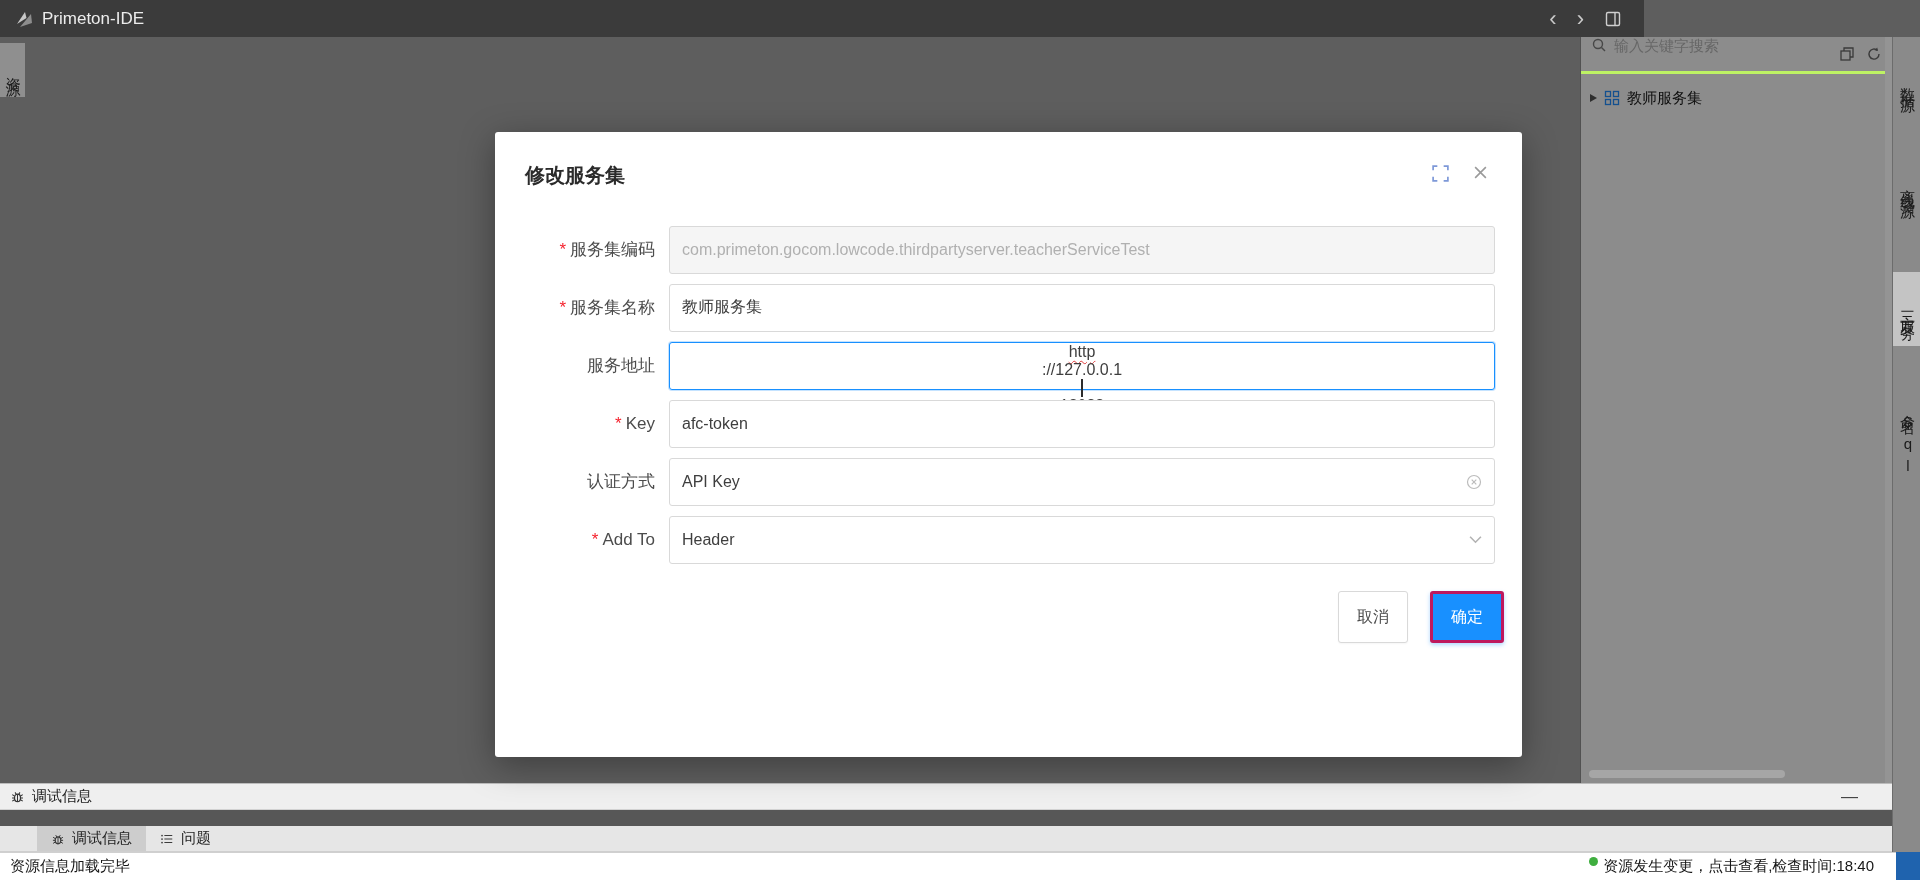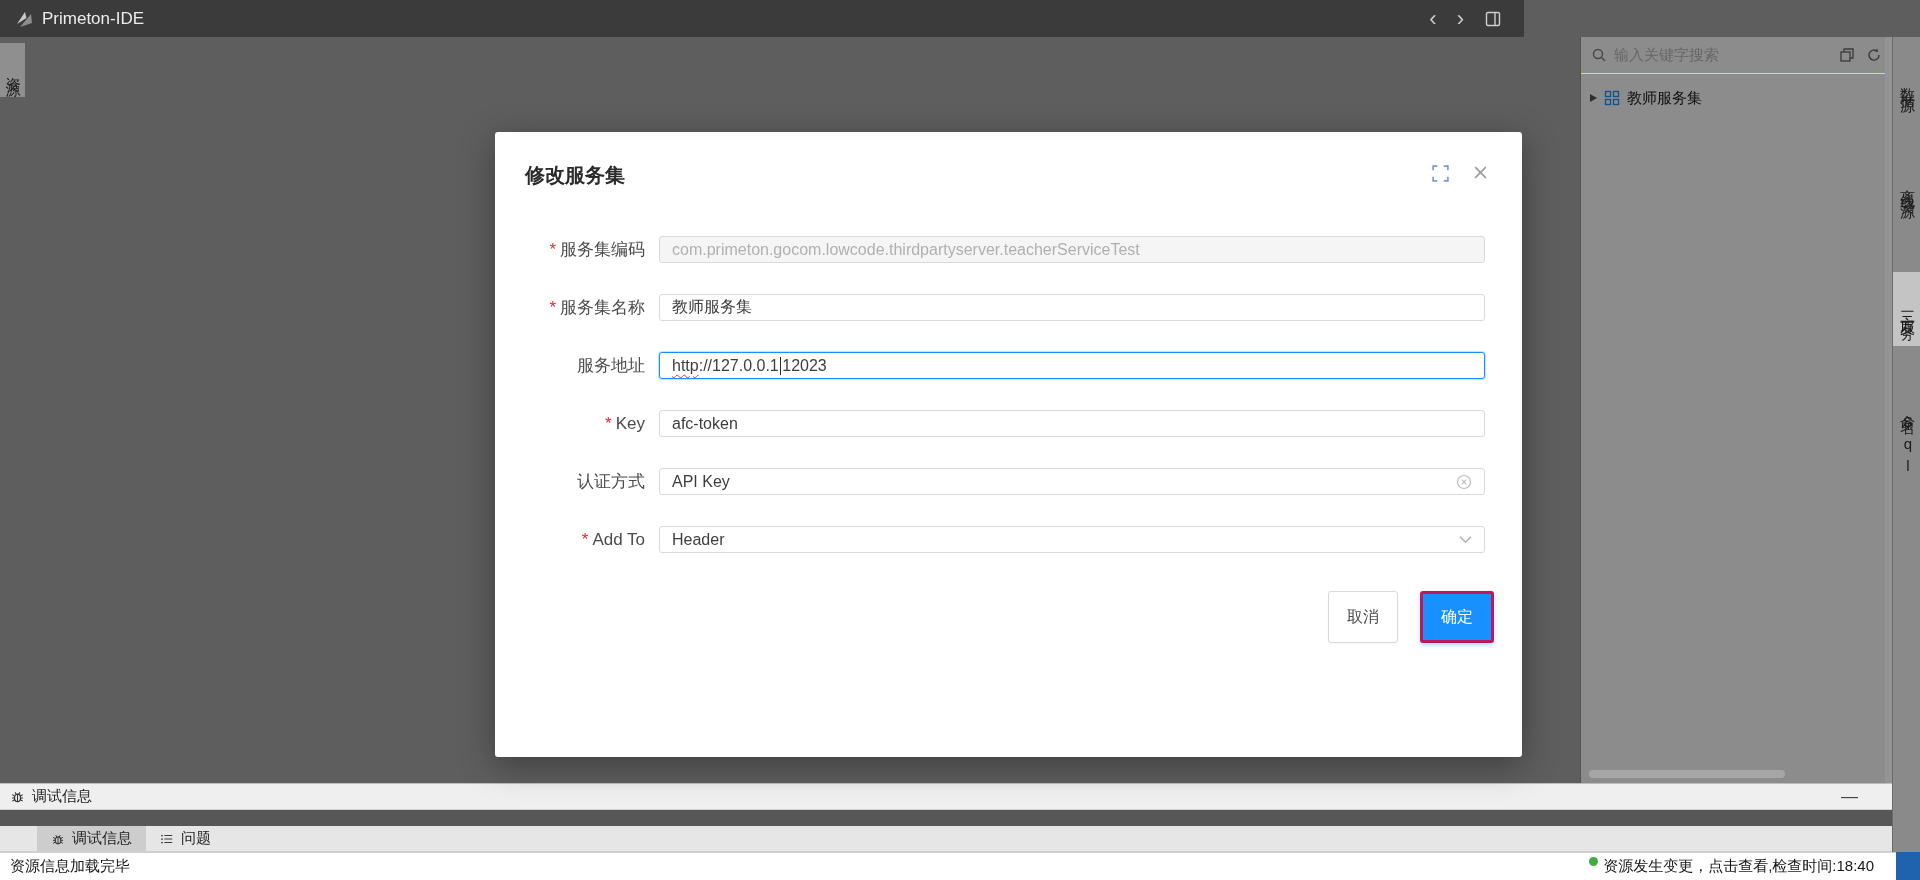--- a/index.html
+++ b/index.html
@@ -1,38 +1,38 @@
 <!DOCTYPE html>
 <html><head>
 <meta charset="utf-8">
 <style>
   * { margin:0; padding:0; box-sizing:border-box; }
   html,body { width:1920px; height:880px; }
   body { font-family:"Liberation Sans", sans-serif; overflow:hidden; }
   .screen { position:relative; width:1920px; height:880px; background:#5e5e5e; overflow:hidden; }
 
   
-  .topbar { position:absolute; left:0; top:0; width:1524px; height:37px; background:#3b3b3b;
+  .topbar { position:absolute; left:0; top:0; width:1644px; height:37px; background:#3b3b3b;
             display:flex; align-items:center; padding:0 14px; color:#e6e6e6; }
   .topbar .logo { width:20px; height:20px; margin-right:8px; display:inline-flex; }
   .topbar .title { font-size:17px; color:#ececec; }
   .topbar .tb-right { margin-left:auto; display:flex; align-items:center; gap:20px; margin-right:8px; }
   .tb-nav { font-size:22px; line-height:20px; color:#c9c9c9; cursor:default; }
   .tb-ico { display:inline-flex; }
 
   
   .left-strip { position:absolute; left:0; top:37px; width:25px; height:746px; }
   .left-tab { position:absolute; left:0; top:6px; width:25px; height:54px; background:#8f8f8f;
               display:flex; align-items:center; justify-content:center; color:#1c1c1c; font-size:15px; }
   .vtext { writing-mode:vertical-lr; text-orientation:upright; letter-spacing:5px; }
 
   
   .right-panel { position:absolute; left:1580px; top:37px; width:312px; height:746px;
                  background:#8c8c8c; border-left:1px solid #515151; }
-  .search-row { height:37px; display:flex; align-items:center; padding:0 10px; border-bottom:1px solid #bef264; }
+  .search-row { height:37px; display:flex; padding:0 10px; border-bottom:3px solid #bef264; }
   .search-ph { margin-left:7px; font-size:15px; color:#676767; }
   .search-actions { margin-left:auto; display:flex; align-items:center; gap:11px; }
   .tree-row { margin-top:9px; height:30px; display:flex; align-items:center; padding-left:9px; }
   .caret-right { width:0; height:0; border-left:7px solid #2e2e2e; border-top:4.5px solid transparent;
                  border-bottom:4.5px solid transparent; }
   .tree-ico { margin-left:7px; display:inline-flex; }
   .tree-label { margin-left:7px; font-size:15px; color:#0e0e0e; }
   .h-scrollbar { position:absolute; left:8px; top:733px; width:196px; height:8px; background:#a6a6a6; border-radius:4px; }
   .v-scroll-track { position:absolute; right:0; top:0; width:7px; height:746px; background:#949494; }
 
@@ -63,28 +63,28 @@
   .status-right { margin-left:auto; margin-right:36px; display:flex; gap:5px; }
   .green-dot { width:9px; height:9px; border-radius:50%; background:#3fae3f; }
   .corner-square { position:absolute; right:0; top:852px; width:24px; height:28px; background:#1f63ae; }
 
   
   .modal { position:absolute; left:447px; top:132px; width:1027px; height:625px; background:#ffffff;
            border-radius:3px; box-shadow:0 8px 34px rgba(0,0,0,0.35);margin-left:48px; }
   .dlg-title { position:absolute; left:30px; top:30px; font-size:20px; font-weight:600; color:#2b2b2b; }
   .dlg-fullscreen { position:absolute; top:32px; right:72px; display:inline-flex; cursor:default; }
   .dlg-close { position:absolute; top:33px; right:34px; display:inline-flex; cursor:default; }
-  .dlg-form { position:absolute; left:0; top:100px; width:100%; }
+  .dlg-form { position:absolute; left:10px; top:100px; width:100%; }
   .form-row { display:flex; align-items:center; height:35px; margin-bottom:23px; }
   .lbl { width:150px; text-align:right; font-size:17px; color:#4c4c4c; flex:none; }
   .req { color:#f5222d; margin-right:4px; }
-  .inp { margin-left:14px; width:826px; height:27px; border:1px solid #d9d9d9; border-radius:3px;
+  .inp { margin-left:14px; width:826px; height:48px; border:1px solid #d9d9d9; border-radius:3px;
          background:#fff; display:flex; align-items:center; padding:0 12px; font-size:16px; color:#3e3e3e; }
   .inp.disabled { background:#f5f5f5; color:#b0b0b0; }
-  .inp.focused { border-color:#1890ff; box-shadow:0 0 0 1px rgba(24,144,255,0.25); }
+  .inp.focused { border-color:#1890ff; box-shadow:0 0 0 1px rgba(24,144,255,0.25);flex-direction:column; }
   .misspell { text-decoration:underline; text-decoration-style:wavy; text-decoration-color:#e03a3a;
               text-underline-offset:3px; text-decoration-thickness:1px; }
   .caret { width:1.5px; height:18px; background:#2c2c2c; margin:0 1px; flex:none; }
   .inp .trail { margin-left:auto; display:inline-flex; align-items:center; }
   .dlg-buttons { display:flex; justify-content:flex-end; gap:22px; padding-right:28px; margin-top:34px; }
   .btn { height:52px; border-radius:3px; font-size:16px; display:flex; align-items:center; justify-content:center;
          padding:0 18px; cursor:default; }
   .btn-cancel { background:#fff; border:1px solid #d9d9d9; color:#4c4c4c; box-shadow:0 1px 2px rgba(0,0,0,0.04); }
   .btn-ok { background:#1890ff; border:3px solid #be185d; color:#fff; box-shadow:0 2px 4px rgba(24,144,255,0.35); }
 

